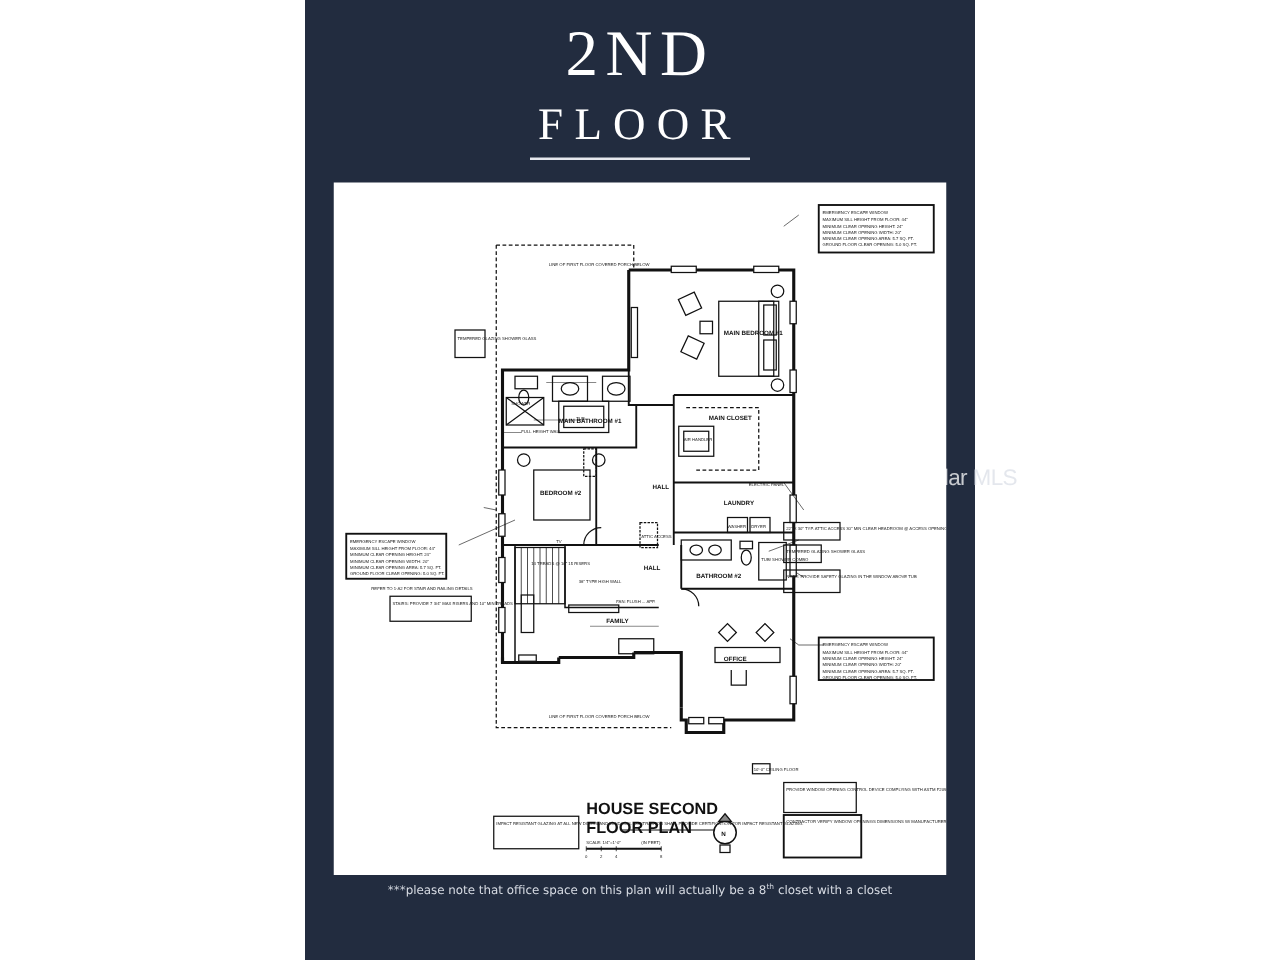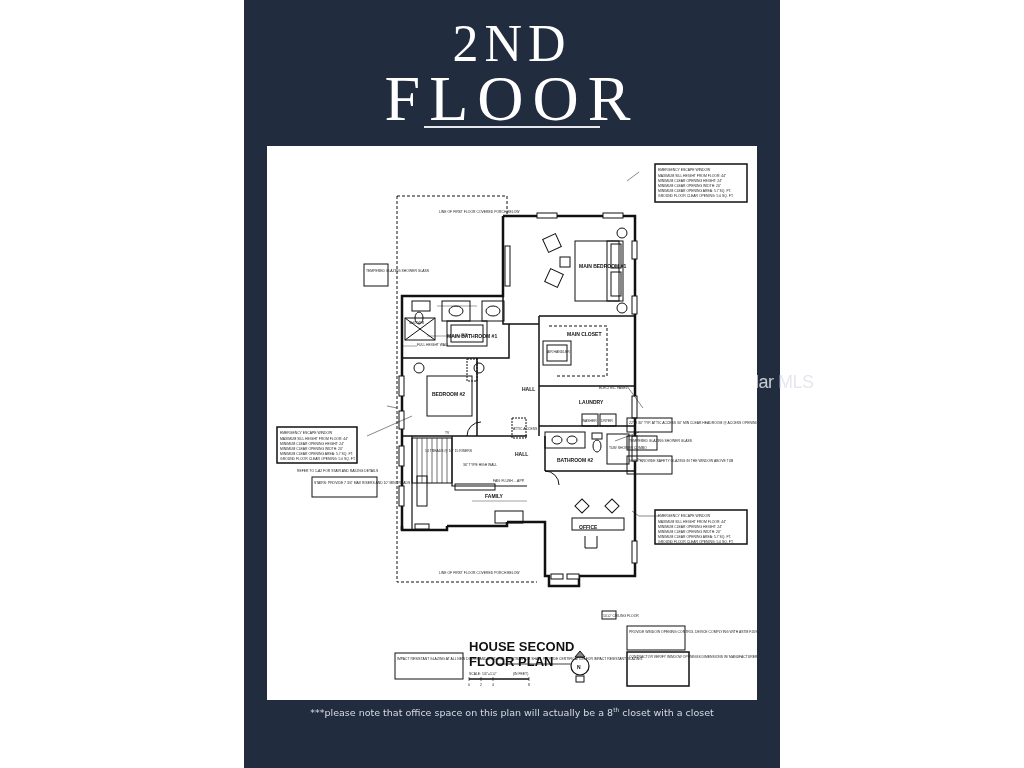--- a/index.html
+++ b/index.html
@@ -2,21 +2,21 @@
 <html><head>
 <meta charset="utf-8">
 <style>
   * { box-sizing: border-box; margin: 0; padding: 0; }
   html, body { width: 1024px; height: 768px; background: #ffffff; overflow: hidden; }
   body { position: relative; font-family: "Liberation Sans", sans-serif; }
   .poster { position: absolute; left: 244px; top: 0; width: 536px; height: 768px; background: #222c3f; }
   .title { position: absolute; left: 0; width: 536px; text-align: center; color: #ffffff;
     font-family: "Liberation Serif", "DejaVu Serif", serif; font-weight: normal; }
   .t1 { top: 14px; font-size: 52px; letter-spacing: 6px; line-height: 60px; }
-  .t2 { top: 68px; font-size: 64px; letter-spacing: 9px; line-height: 62px; }
+  .t2 { top: 68px; font-size: 36px; letter-spacing: 9px; line-height: 62px; }
   .underline { position: absolute; left: 180px; top: 126px; width: 176px; height: 2px; background: #e6e8ee; }
   .plan { position: absolute; left: 267px; top: 146px; width: 490px; height: 554px; background: #ffffff; }
   .plan svg { position: absolute; left: 0; top: 0; }
   .footnote { position: absolute; left: 244px; top: 706px; width: 536px; text-align: center;
     color: #d7dbe3; font-size: 9.5px; font-family: "DejaVu Sans", sans-serif; }
   .footnote sup { font-size: 6px; }
   .watermark { position: absolute; left: 726px; top: 372px; font-size: 18px; color: rgba(255,255,255,0.75);
     font-family: "Liberation Sans", sans-serif; letter-spacing: -0.5px; }
   .wm-dark { color: rgba(210,215,225,0.6); }
   .lbl { font-family: "Liberation Sans", sans-serif; font-weight: bold; font-size: 5px; fill: #111; }

